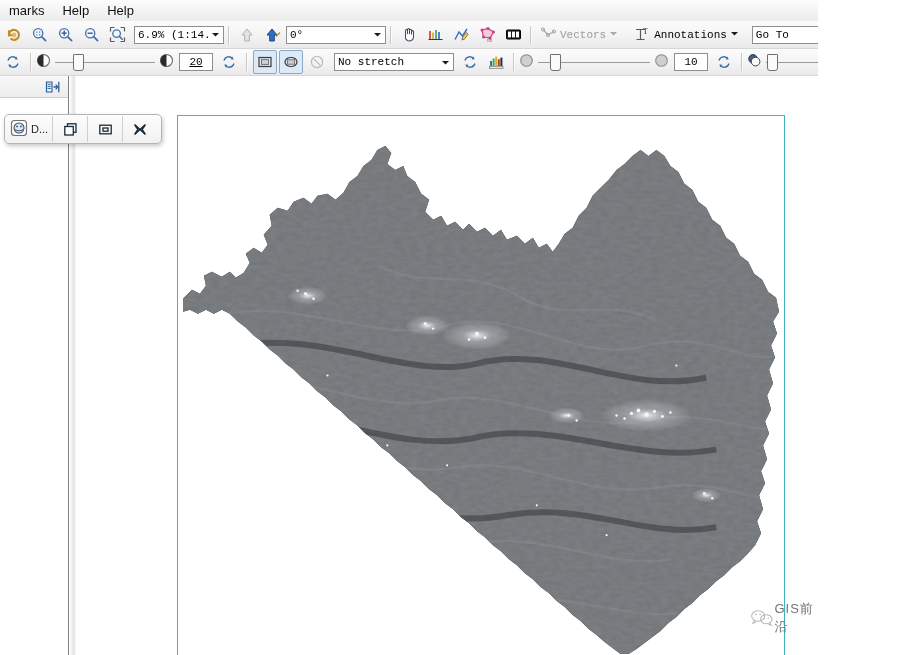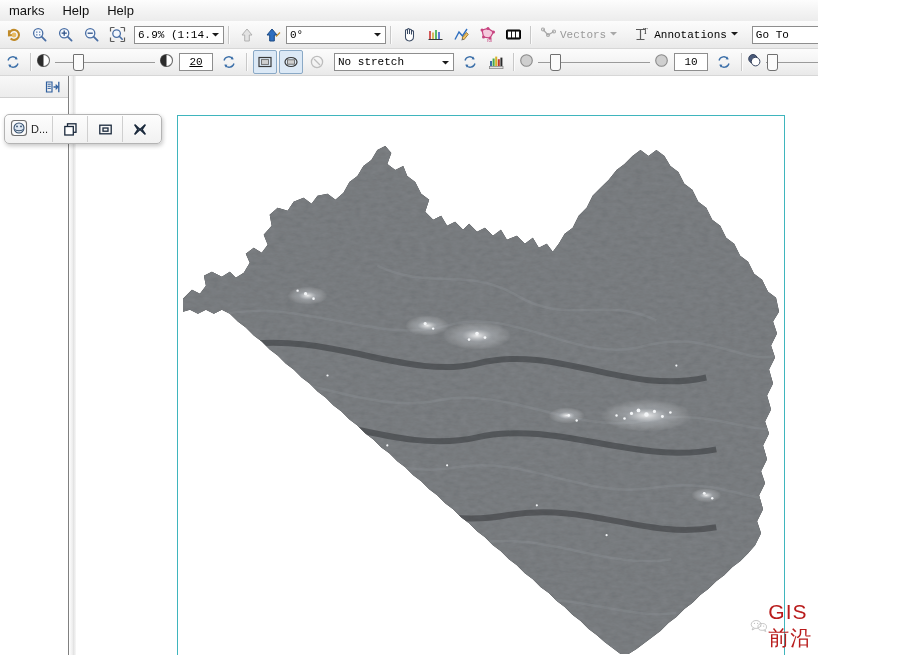--- a/index.html
+++ b/index.html
@@ -162,21 +162,21 @@
   .right-panel-edge{
     position:absolute;left:24px;top:105px;width:12px;height:474px;
     border-left:1px solid #6e6e6e;border-top:1px solid #6e6e6e;
     background:#ffffff;
   }
 
   
   .wm-logo{
     position:absolute;left:750px;top:600px;
     display:flex;align-items:center;gap:0;
-    color:#b91c1c;font-size:21px;letter-spacing:1px;
+    color:#737373;font-size:13px;letter-spacing:1px;
     user-select:none;
   }
   .wm-url{
     position:absolute;left:676px;top:630px;
     color:#cfe0e8;font-size:15px;letter-spacing:0px;
     user-select:none;white-space:nowrap;
   }
 </style>
 </head>
 <body>

